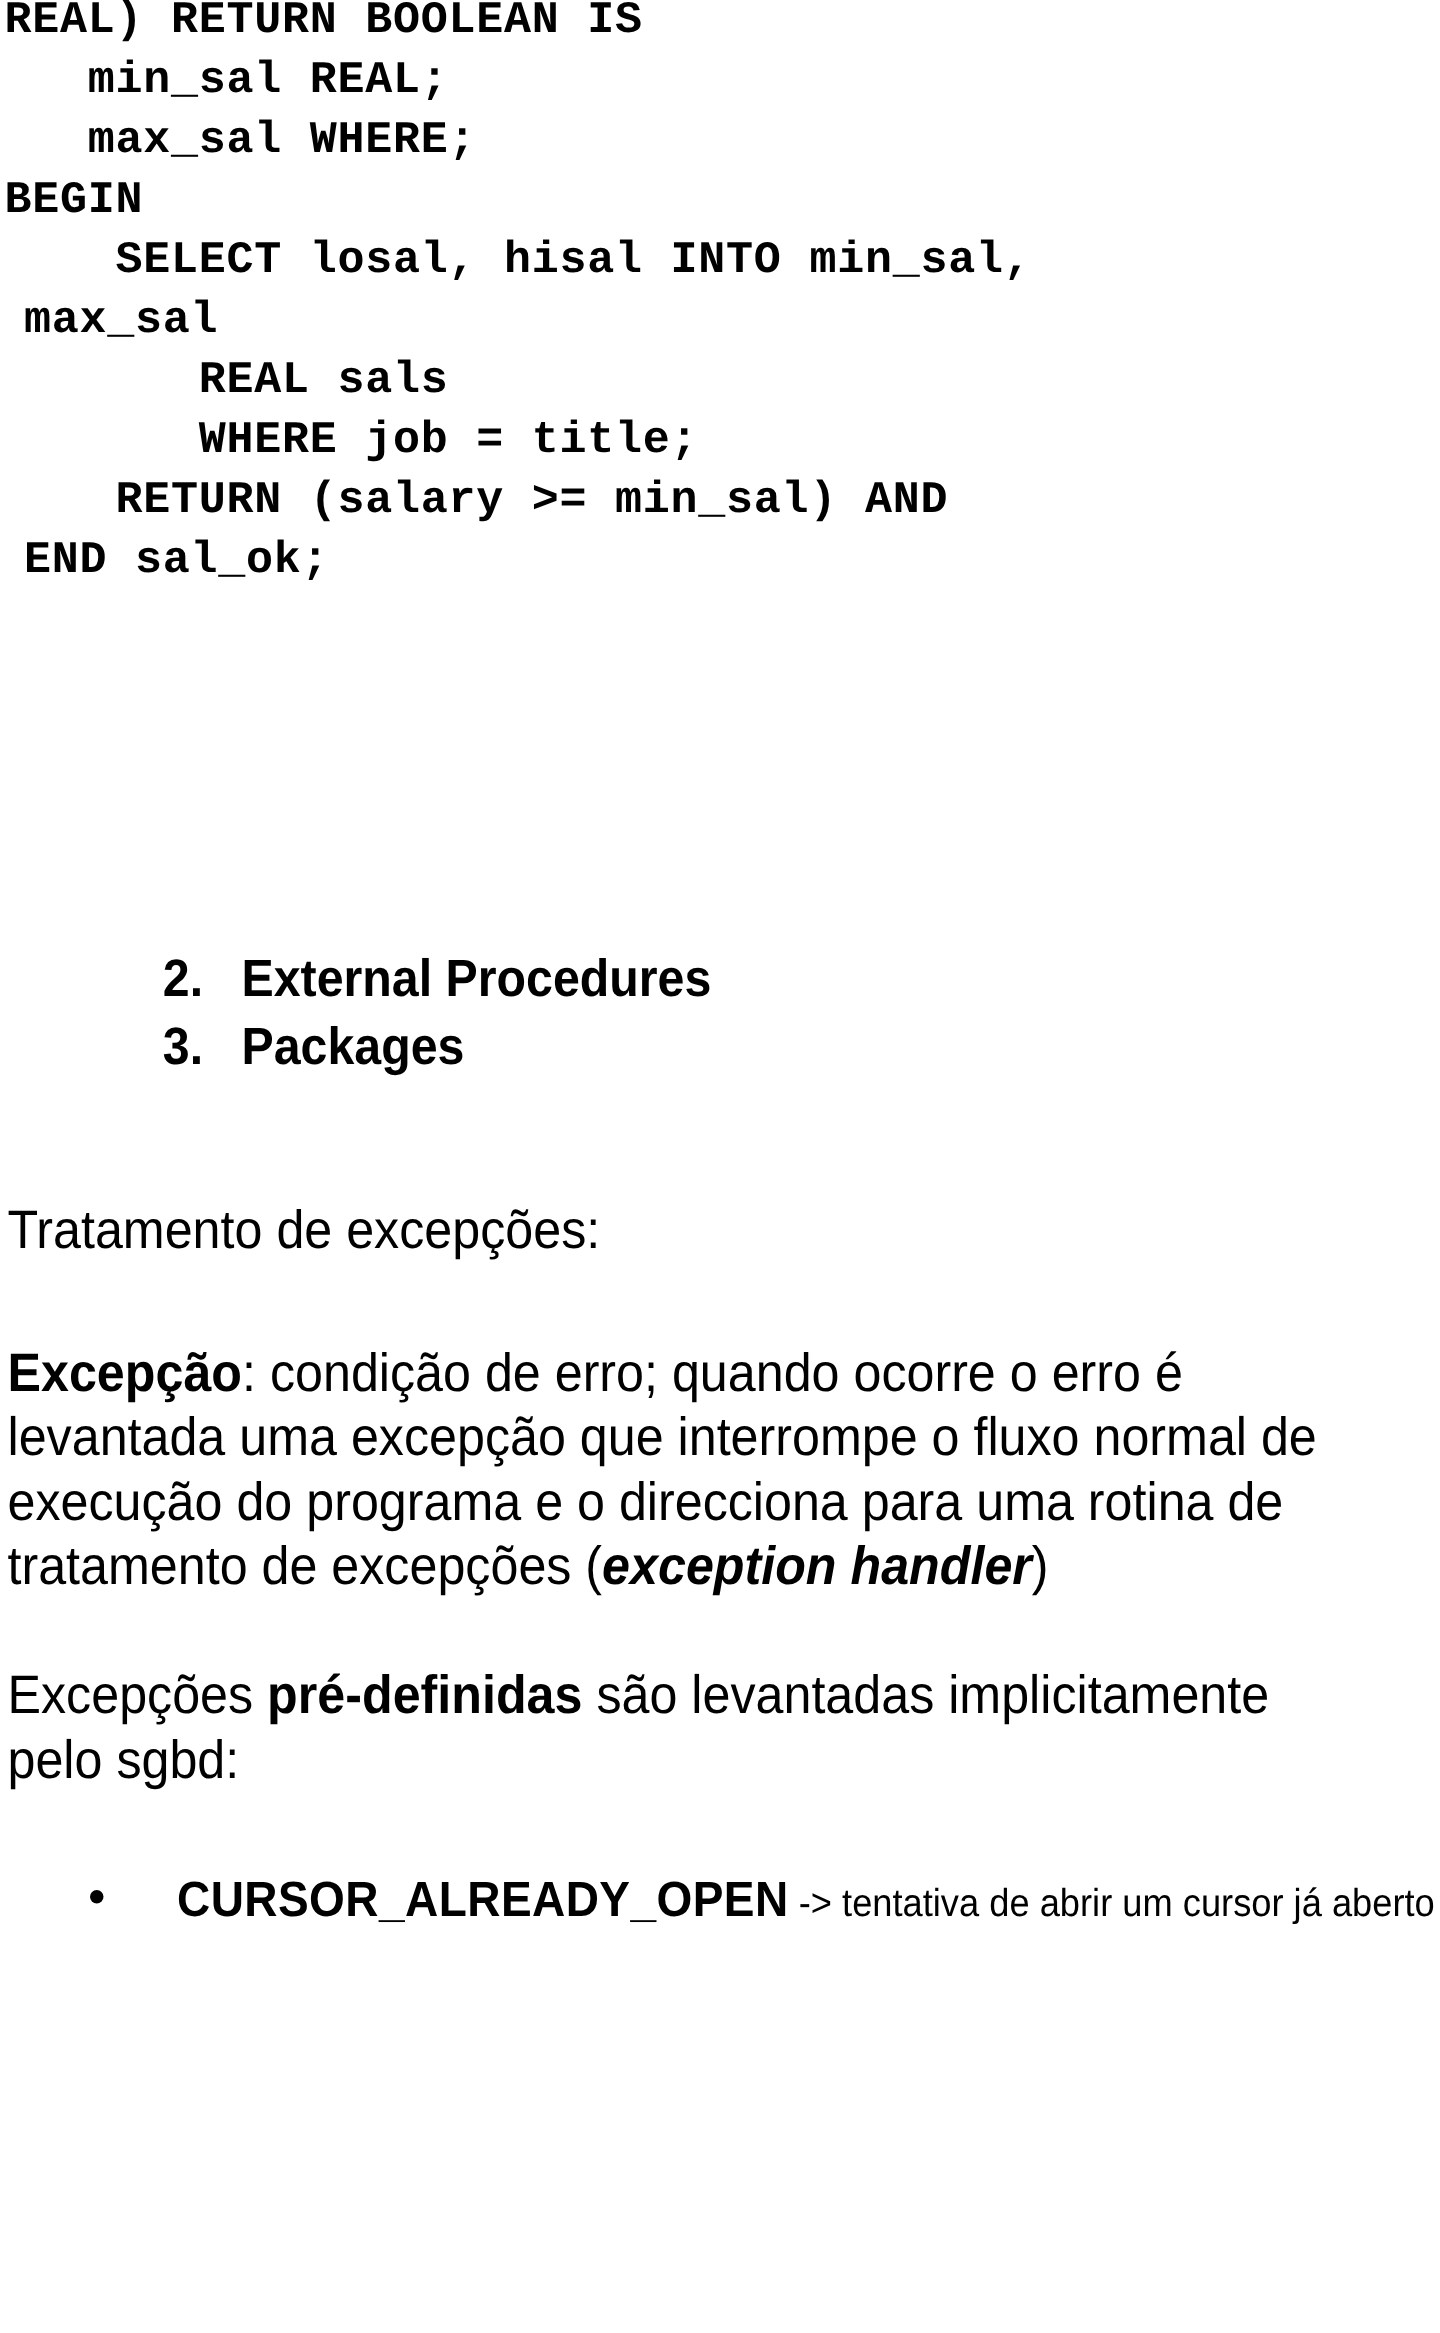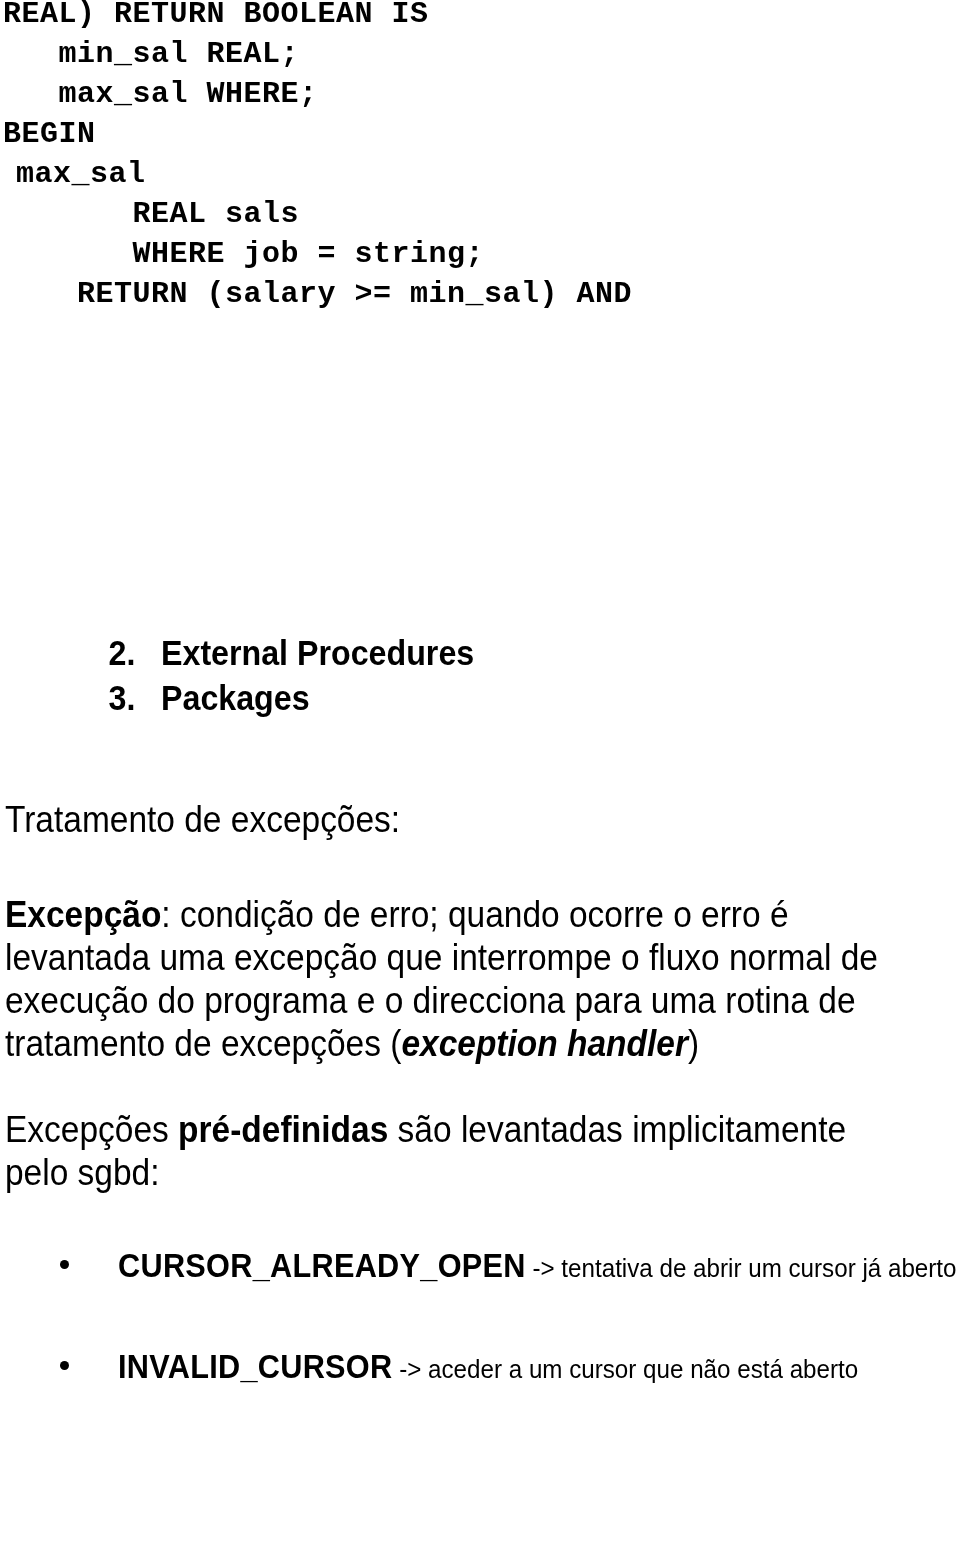--- a/index.html
+++ b/index.html
@@ -133,24 +133,26 @@
 </head>
 <body>
 
 <div class="page">
 
   <div class="code-block" id="code-block">
       <div class="code-line">REAL) RETURN BOOLEAN IS</div>
       <div class="code-line">   min_sal REAL;</div>
       <div class="code-line">   max_sal WHERE;</div>
       <div class="code-line">BEGIN</div>
+      <div class="code-line">    SELECT losal, hisal INTO min_sal,</div>
       <div class="code-line wrapped">max_sal</div>
       <div class="code-line">       REAL sals</div>
-      <div class="code-line">       WHERE job = string;</div>
+      <div class="code-line">       WHERE job = title;</div>
       <div class="code-line">    RETURN (salary &gt;= min_sal) AND</div>
+      <div class="code-line wrapped">END sal_ok;</div>
     </div>
 
   <div class="numbered-list" id="agenda-list">
       <div class="num-item">
         <span class="num-marker">2.</span>
         <span class="num-label">External Procedures</span>
       </div>
       <div class="num-item">
         <span class="num-marker">3.</span>
         <span class="num-label">Packages</span>
@@ -167,19 +169,15 @@
 
   <div class="para p-predef">
     <span>Excepções </span><b>pré-definidas</b><span> são levantadas implicitamente pelo sgbd:</span>
   </div>
 
   <div class="bullet-list" id="bullet-list">
       <div class="bullet-item">
         <span class="bullet-dot"></span>
         <div class="bullet-body"><span class="bullet-name">CURSOR_ALREADY_OPEN</span><span class="bullet-desc"> -&gt; tentativa de abrir um cursor já aberto</span></div>
       </div>
-      <div class="bullet-item">
-        <span class="bullet-dot"></span>
-        <div class="bullet-body"><span class="bullet-name">INVALID_CURSOR</span><span class="bullet-desc"> -&gt; aceder a um cursor que não está aberto</span></div>
-      </div>
     </div>
 
 </div>
 
 </body></html>

